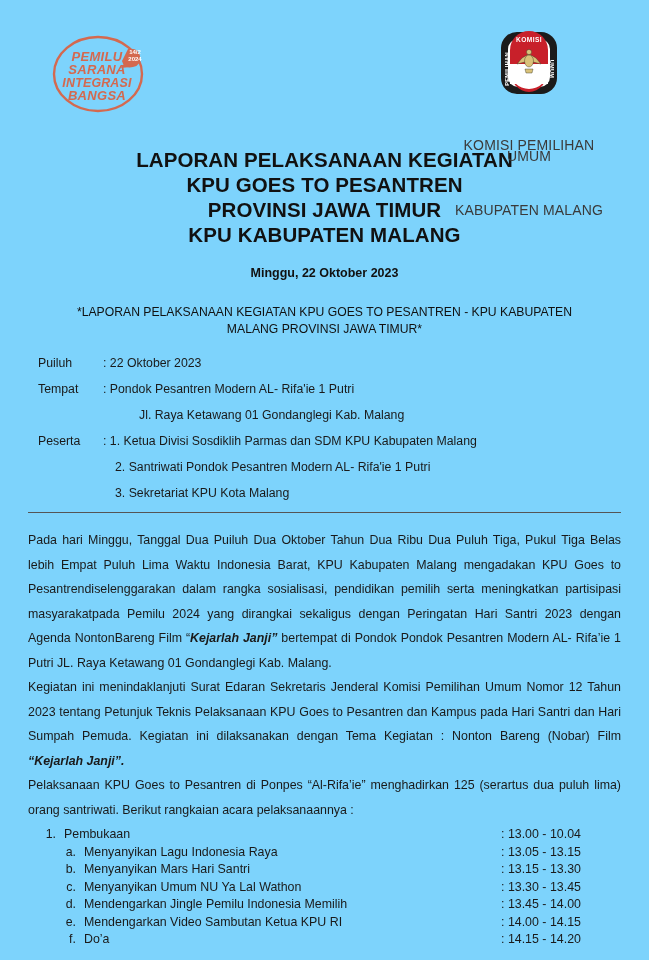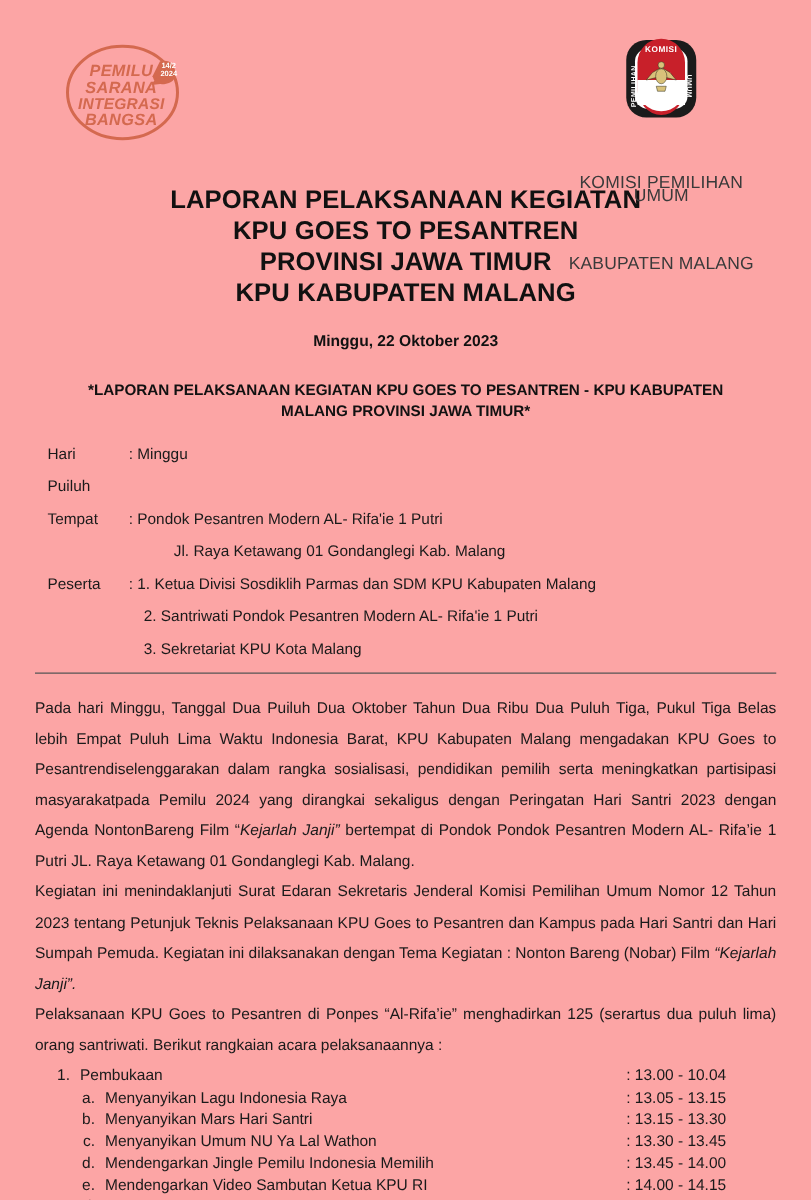--- a/index.html
+++ b/index.html
@@ -13,21 +13,21 @@
     overflow: hidden;
     font-family: "Liberation Sans", sans-serif;
     color: #1a1a1a;
     position: relative;
   }
 
   .page {
     position: relative;
     width: 649px;
     height: 960px;
-    background: #fca5a5;
+    background: #7dd3fc;
   }
 
   
   .header {
     position: relative;
     height: 128px;
   }
 
   .pemilu-logo {
     position: absolute;
@@ -76,21 +76,21 @@
     margin-top: 19px;
     font-weight: bold;
     font-size: 12.5px;
     color: #111111;
   }
 
   
   .starred {
     margin: 24px 36px 0 36px;
     text-align: center;
-    font-weight: bold;
+    font-weight: normal;
     font-size: 12.2px;
     line-height: 17px;
     color: #111111;
   }
 
   
   .info {
     margin: 18px 0 0 0;
     padding: 0 28px;
     font-size: 12.3px;
@@ -150,21 +150,21 @@
   }
   .para {
     text-align: justify;
     font-size: 12.4px;
     line-height: 24.5px;
     color: #1a1a1a;
     margin: 0 0 0 0;
   }
   .para + .para { margin-top: 0px; }
   .para b i, .para .bi {
-    font-weight: normal;
+    font-weight: bold;
     font-style: italic;
   }
 
   
   .agenda {
     margin-top: 4px;
     font-size: 12.4px;
     line-height: 17.5px;
     color: #1a1a1a;
   }
@@ -244,27 +244,24 @@
     <div class="subtitle-date">Minggu, 22 Oktober 2023</div>
   </div>
 
   <div class="starred">
     <div>*LAPORAN PELAKSANAAN KEGIATAN KPU GOES TO PESANTREN - KPU KABUPATEN</div>
     <div>MALANG PROVINSI JAWA TIMUR*</div>
   </div>
 
   <div class="info">
 
-    <div class="info-row">
-      <div class="info-label">Hari</div>
-      <div class="info-value">: Minggu</div>
-    </div>
 
     <div class="info-row">
       <div class="info-label">Puiluh</div>
+      <div class="info-value">: 22 Oktober 2023</div>
     </div>
 
     <div class="info-row">
       <div class="info-label">Tempat</div>
       <div class="info-value">: Pondok Pesantren Modern AL- Rifa'ie 1 Putri</div>
     </div>
 
     <div class="info-sub">
       <div class="spacer"></div>
       <div class="txt">Jl. Raya Ketawang 01 Gondanglegi Kab. Malang</div>

